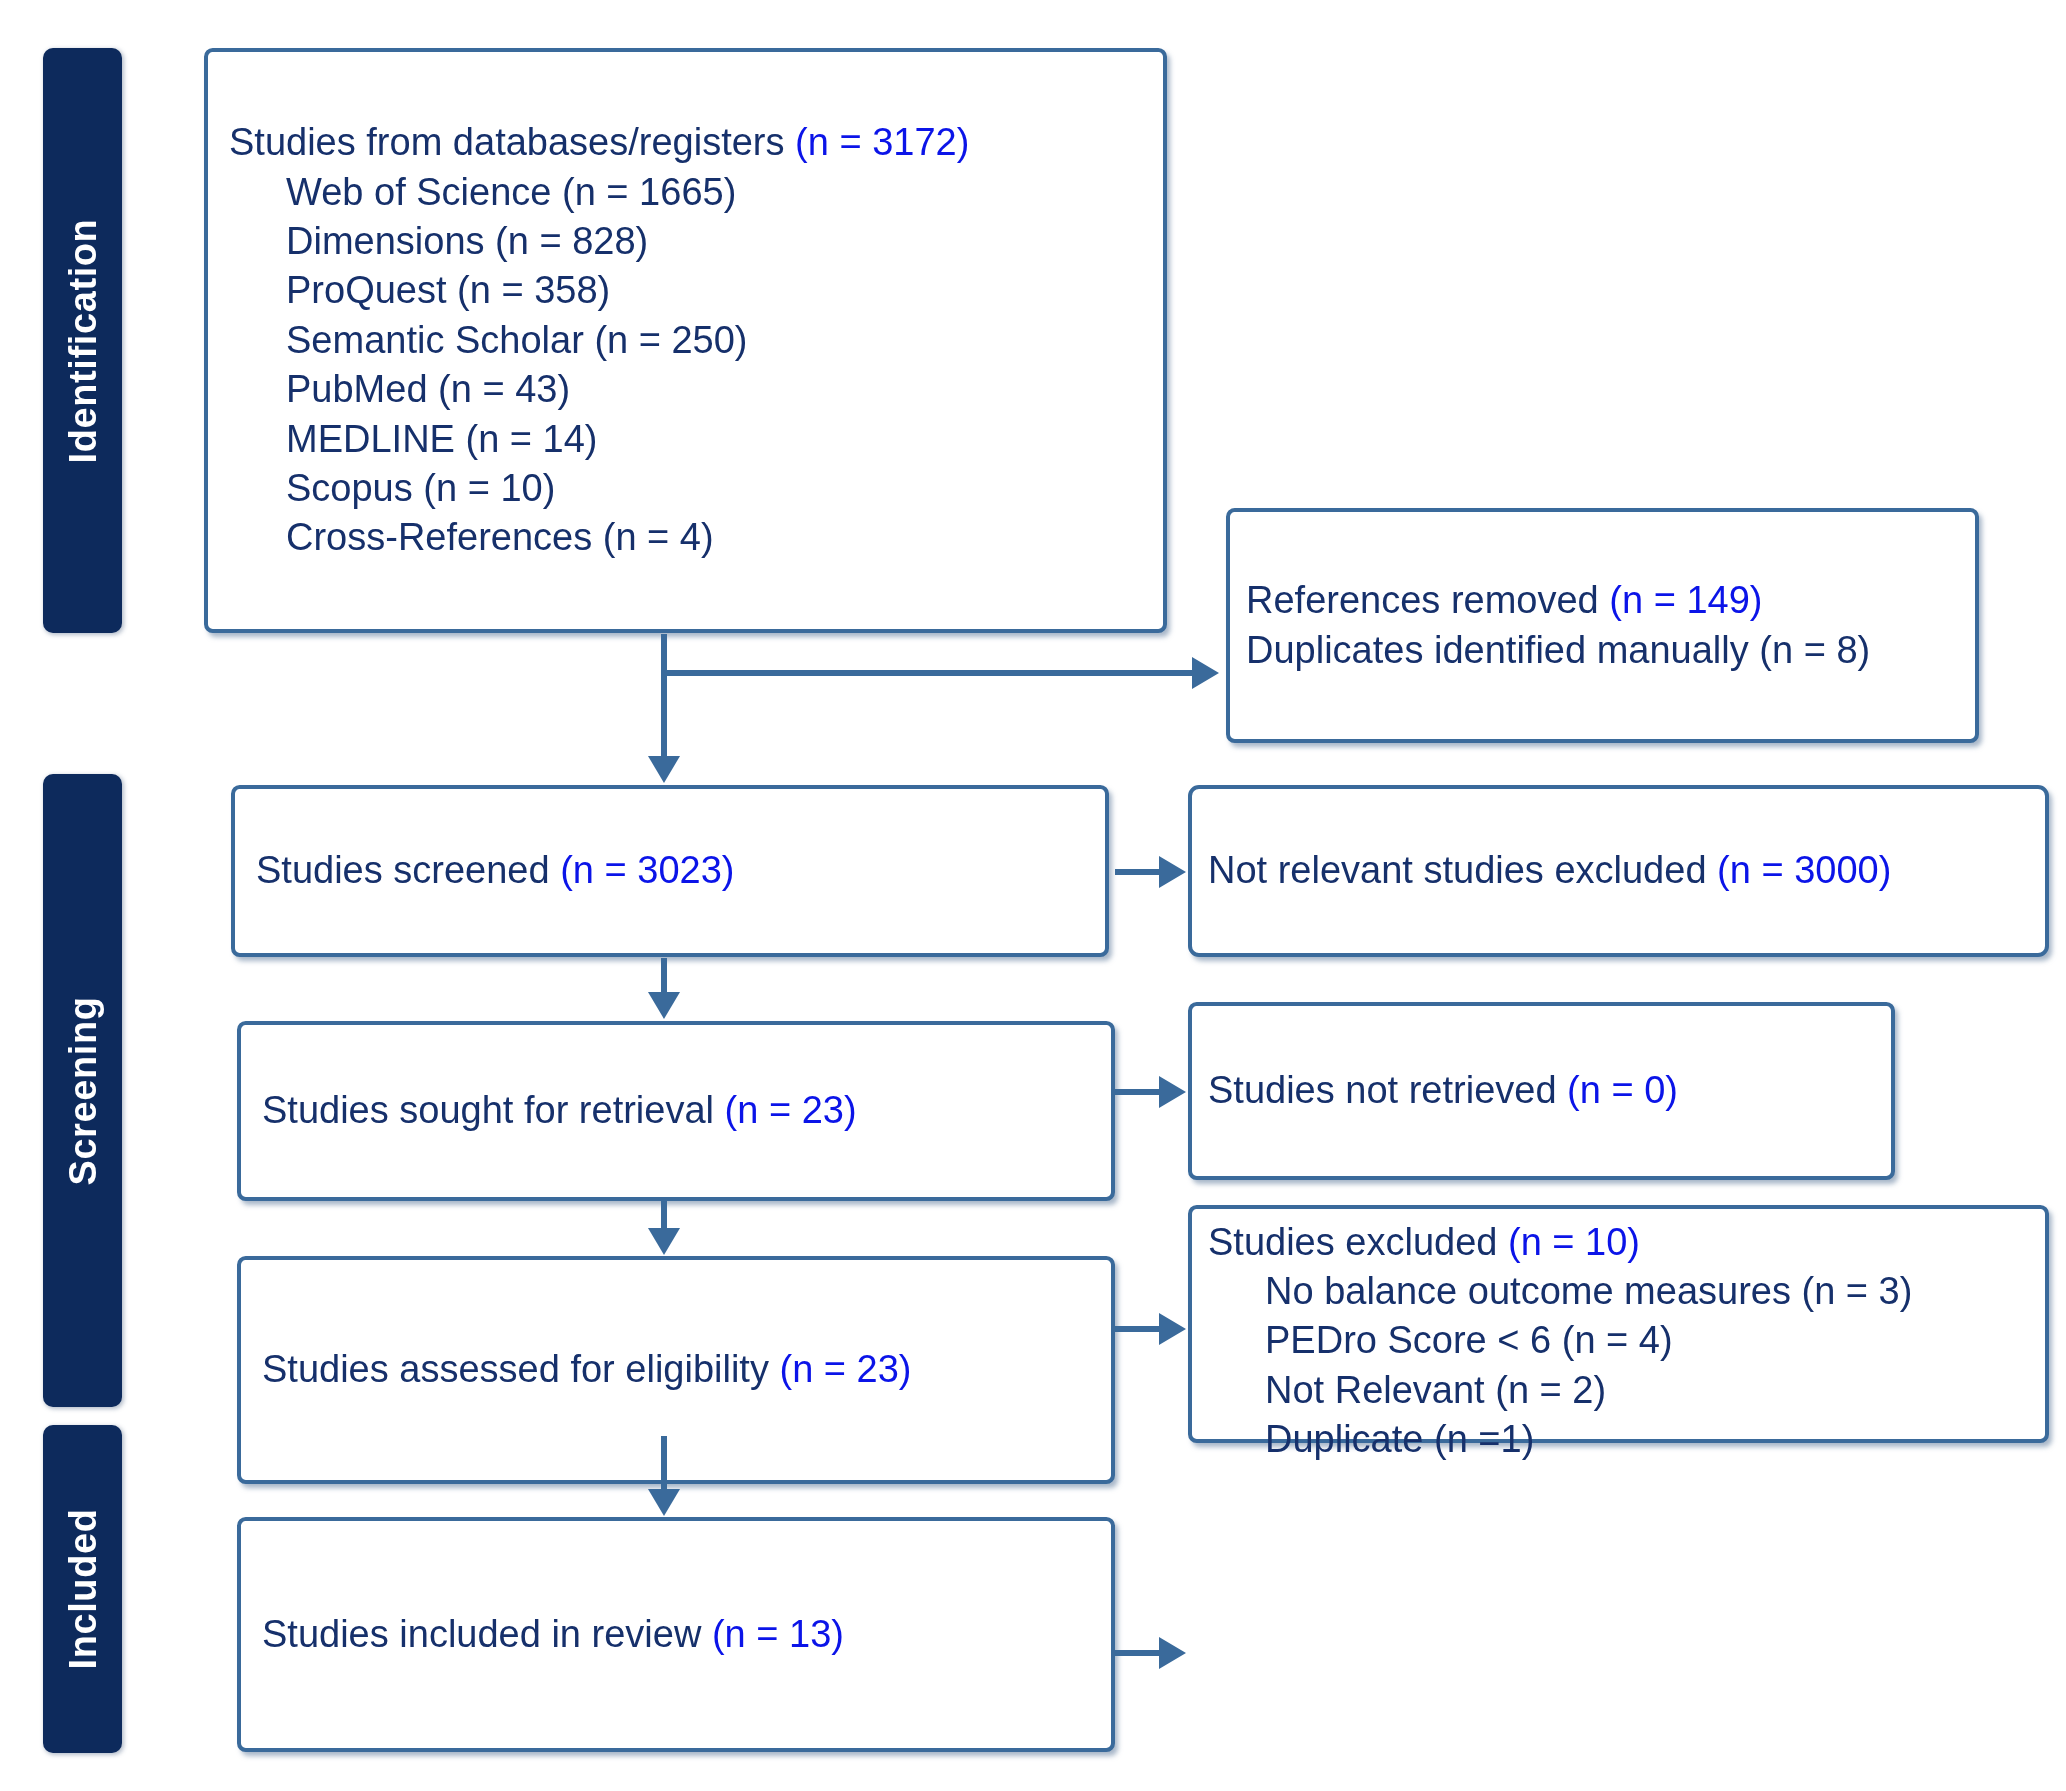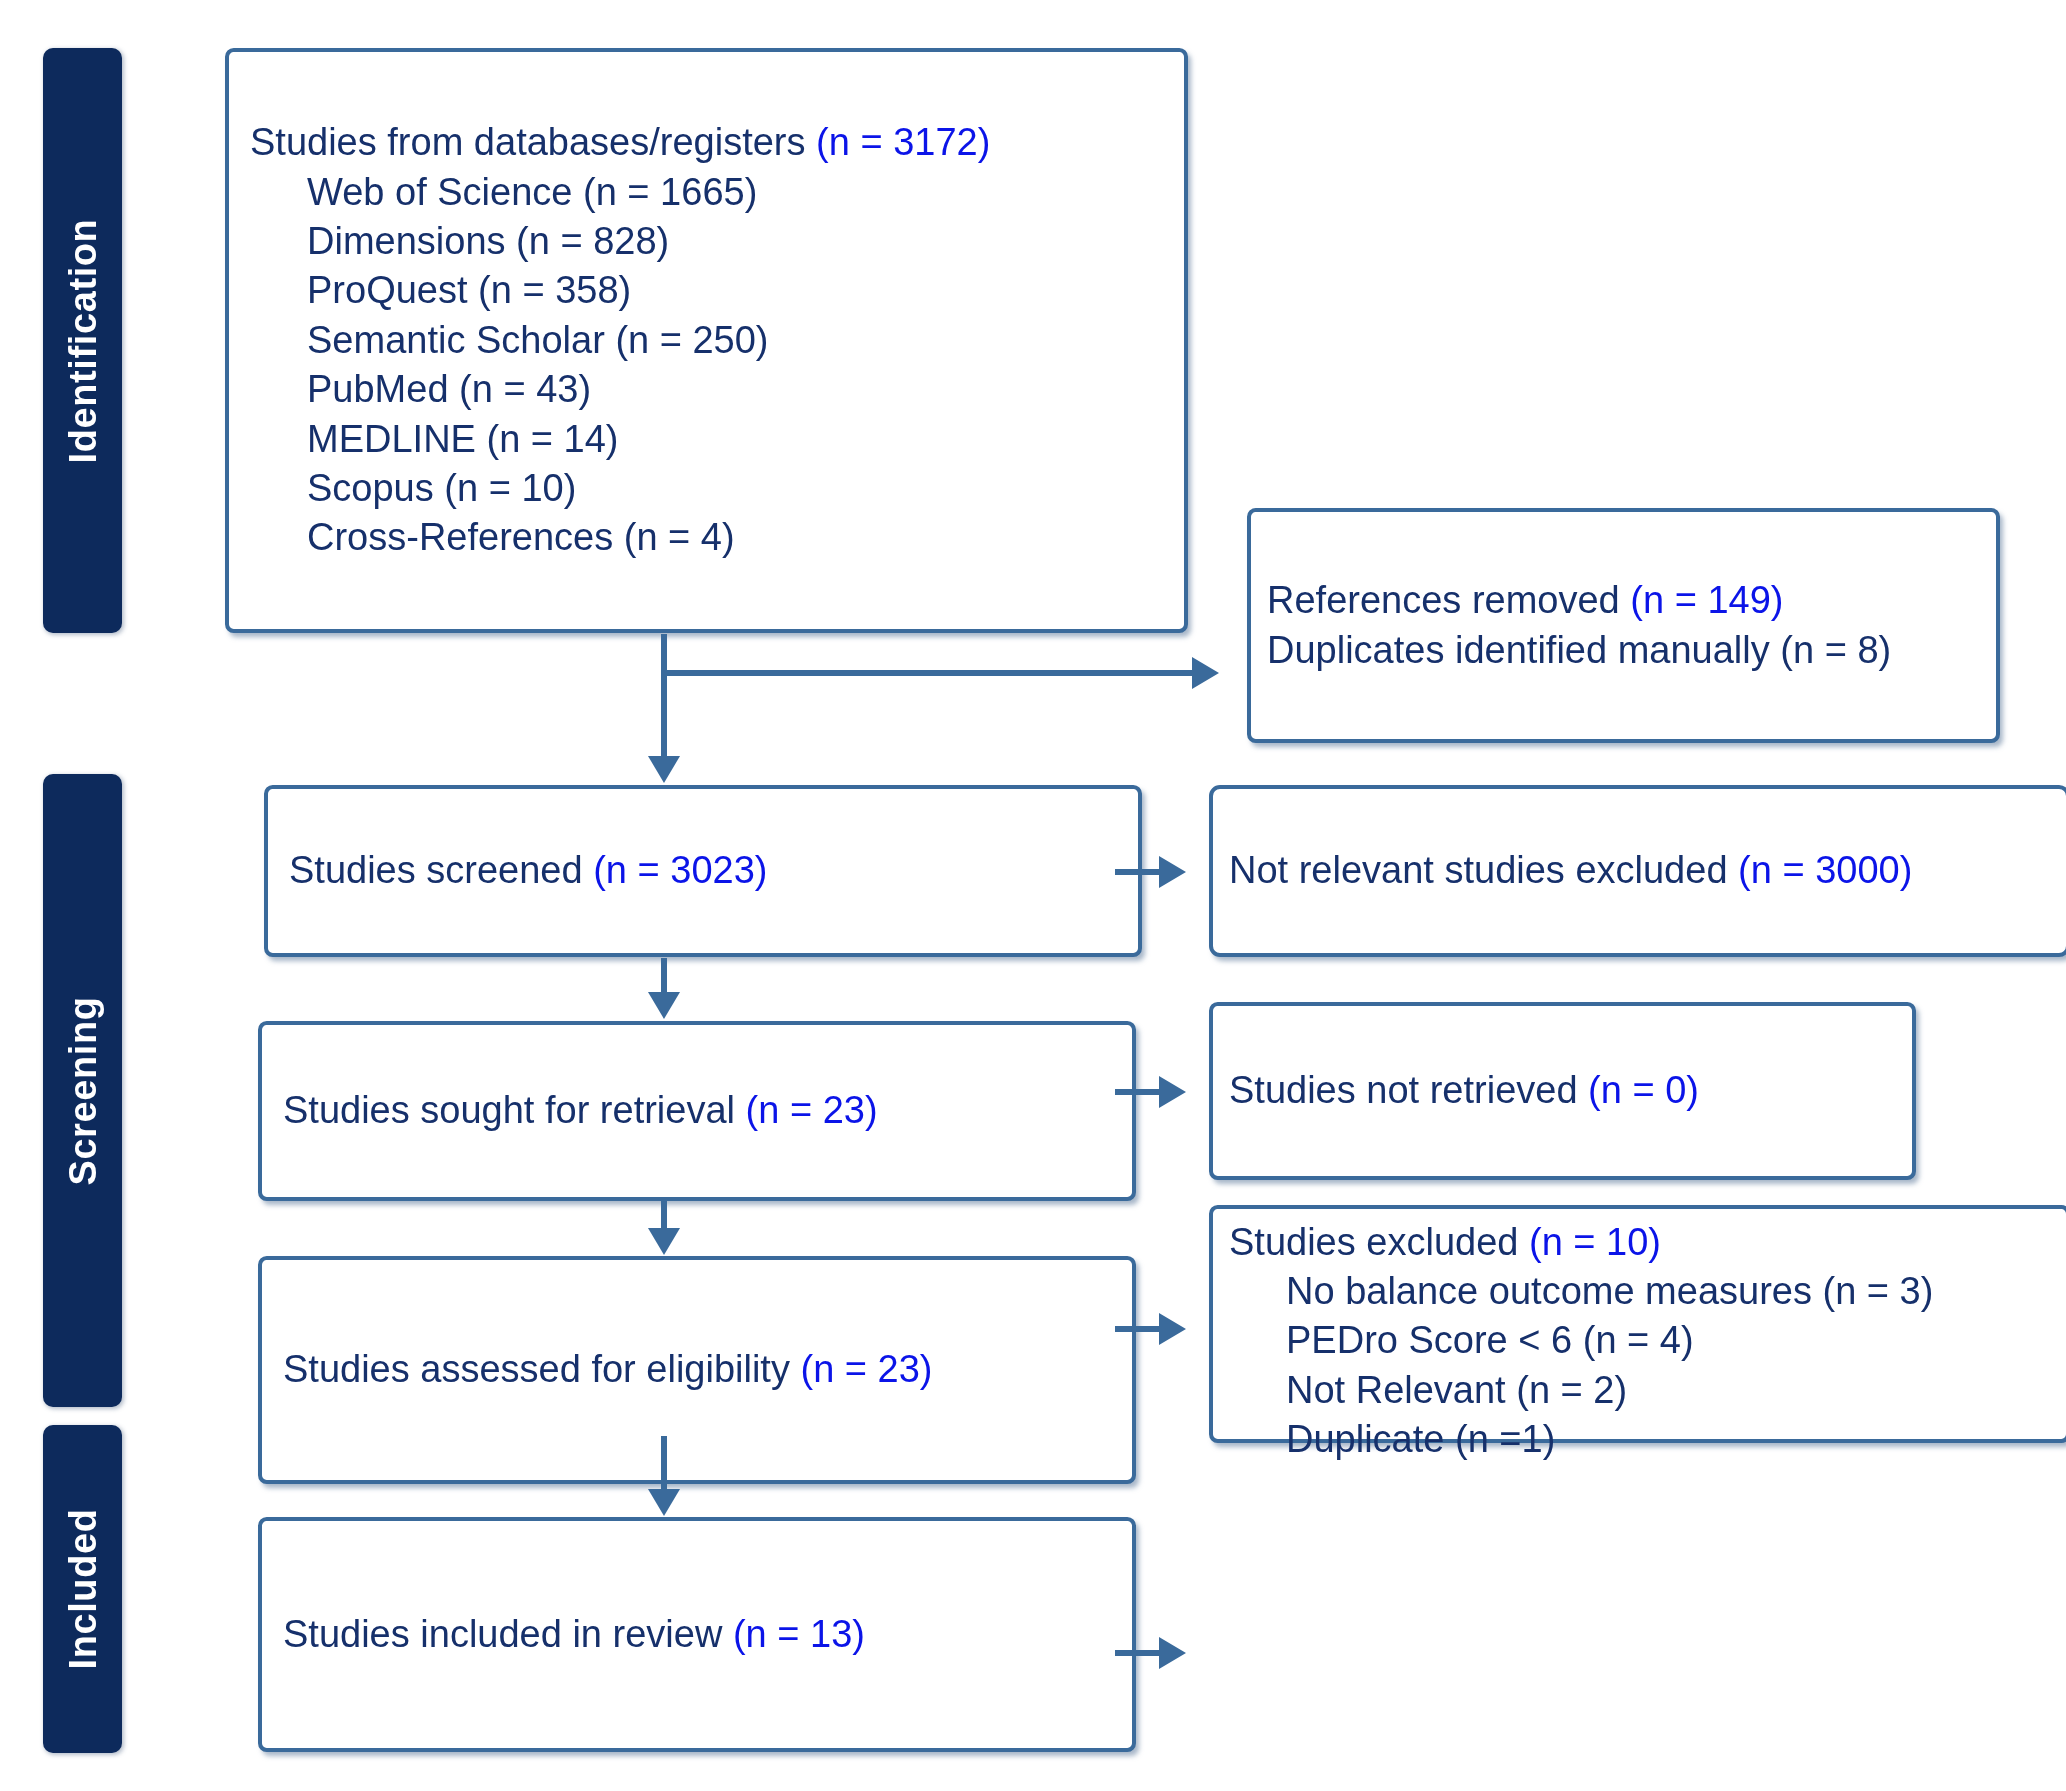--- a/index.html
+++ b/index.html
@@ -39,21 +39,20 @@
   
   .box{
     position:absolute;
     background:#ffffff;
     border:4.3px solid #3A6A9B;
     border-radius:8.7px;
     box-sizing:border-box;
     box-shadow:3.7px 4.3px 5.6px -1.2px rgba(110,135,165,.60);
     display:flex;
     align-items:center;
-    margin-left:21px;
   }
   .box .box-body{
     width:100%;
     padding:0 21px;
     box-sizing:border-box;
   }
   .line{
     color:#16306B;
     font-size:38px;
     line-height:1.30;
@@ -138,21 +137,21 @@
     <div class="box-body" style="padding:0 16px;">
       <div class="line wrap">
         <span>References removed </span><span class="n">(n = 149)</span>
       </div>
       <div class="line wrap">
         <span>Duplicates identified manually </span><span class="n dark">(n = 8)</span>
       </div>
     </div>
   </div>
 
-  <div class="box" style="left:243px; top:785px; width:878px; height:172px;">
+  <div class="box" style="left:231px; top:785px; width:878px; height:172px;">
     <div class="box-body">
       <div class="line">
         <span>Studies screened </span><span class="n">(n = 3023)</span>
       </div>
     </div>
   </div>
 
   <div class="box" style="left:1188px; top:785px; width:861px; height:172px;border-radius:11px;">
     <div class="box-body" style="padding:0 16px;">
       <div class="line">

